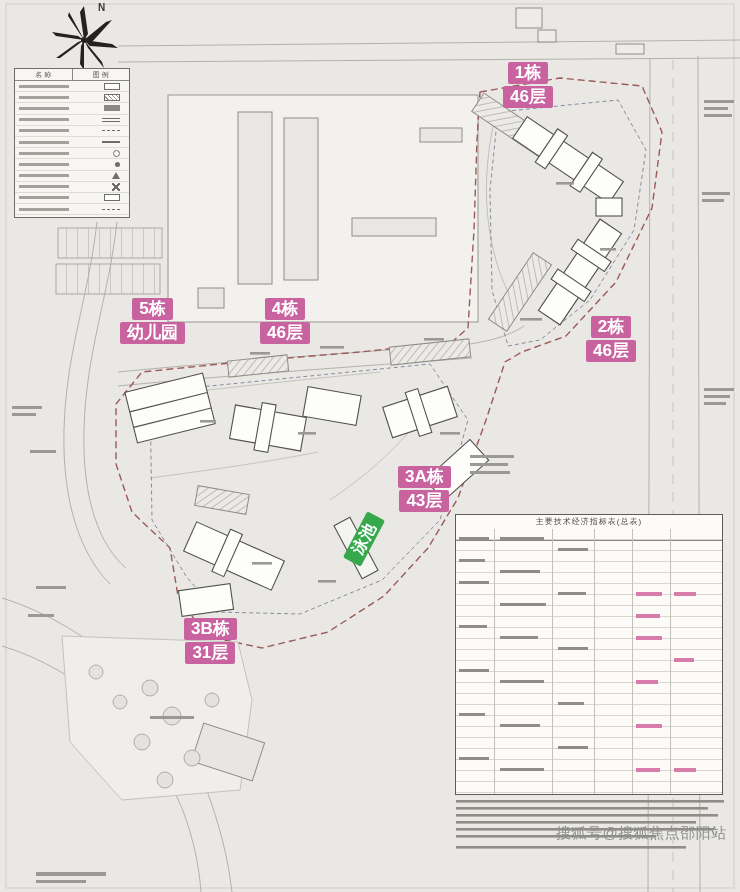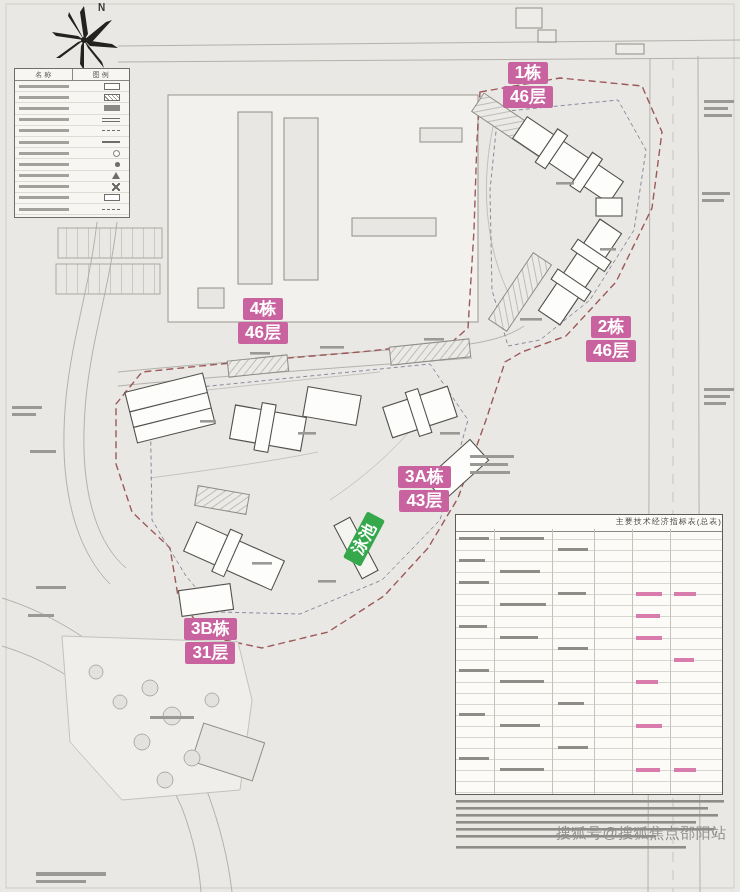--- a/index.html
+++ b/index.html
@@ -38,21 +38,21 @@
   .sym-circ{width:7px;height:7px;border:1px solid #6f6d69;border-radius:50%;background:#fff}
   .sym-dot{width:5px;height:5px;background:#6f6d69;border-radius:50%}
   .sym-tri{width:0;height:0;border-left:4px solid transparent;border-right:4px solid transparent;border-bottom:7px solid #6f6d69}
   .sym-x{width:8px;height:8px;background:
     linear-gradient(45deg,transparent 42%,#6f6d69 42% 58%,transparent 58%),
     linear-gradient(-45deg,transparent 42%,#6f6d69 42% 58%,transparent 58%)}
 
   
   .itable{position:absolute;left:455px;top:514px;width:268px;height:281px;background:#fcfbf8;
     border:1px solid #5e5c58;z-index:5}
-  .itable-title{height:17px;line-height:13px;text-align:right;font-size:8px;color:#4c4a46;
+  .itable-title{height:26px;line-height:13px;text-align:center;font-size:8px;color:#4c4a46;
     border-bottom:1px solid #8a8884;letter-spacing:1px;white-space:nowrap;overflow:hidden}
   .itable-body{position:absolute;top:14px;left:0;right:0;bottom:0;
     background-image:
       linear-gradient(#c4c2bd,#c4c2bd),
       linear-gradient(#c4c2bd,#c4c2bd),
       linear-gradient(#c4c2bd,#c4c2bd),
       linear-gradient(#c4c2bd,#c4c2bd),
       linear-gradient(#c4c2bd,#c4c2bd),
       repeating-linear-gradient(to bottom,transparent 0 10px,#d8d6d1 10px 11px);
     background-size:1px 100%,1px 100%,1px 100%,1px 100%,1px 100%,100% 100%;
@@ -325,23 +325,27 @@
   </div>
 
   <div class="blabel" style="left:503px;top:62px">
     <span class="pill">1栋</span>
     <span class="pill">46层</span>
   </div>
   <div class="blabel" style="left:586px;top:316px">
     <span class="pill">2栋</span>
     <span class="pill">46层</span>
   </div>
-  <div class="blabel" style="left:238px;top:298px">
+  <div class="blabel" style="left:260px;top:298px">
     <span class="pill">4栋</span>
     <span class="pill">46层</span>
+  </div>
+  <div class="blabel" style="left:120px;top:298px">
+    <span class="pill">5栋</span>
+    <span class="pill">幼儿园</span>
   </div>
   <div class="blabel" style="left:398px;top:466px">
     <span class="pill">3A栋</span>
     <span class="pill">43层</span>
   </div>
   <div class="blabel" style="left:184px;top:618px">
     <span class="pill">3B栋</span>
     <span class="pill">31层</span>
   </div>
 

